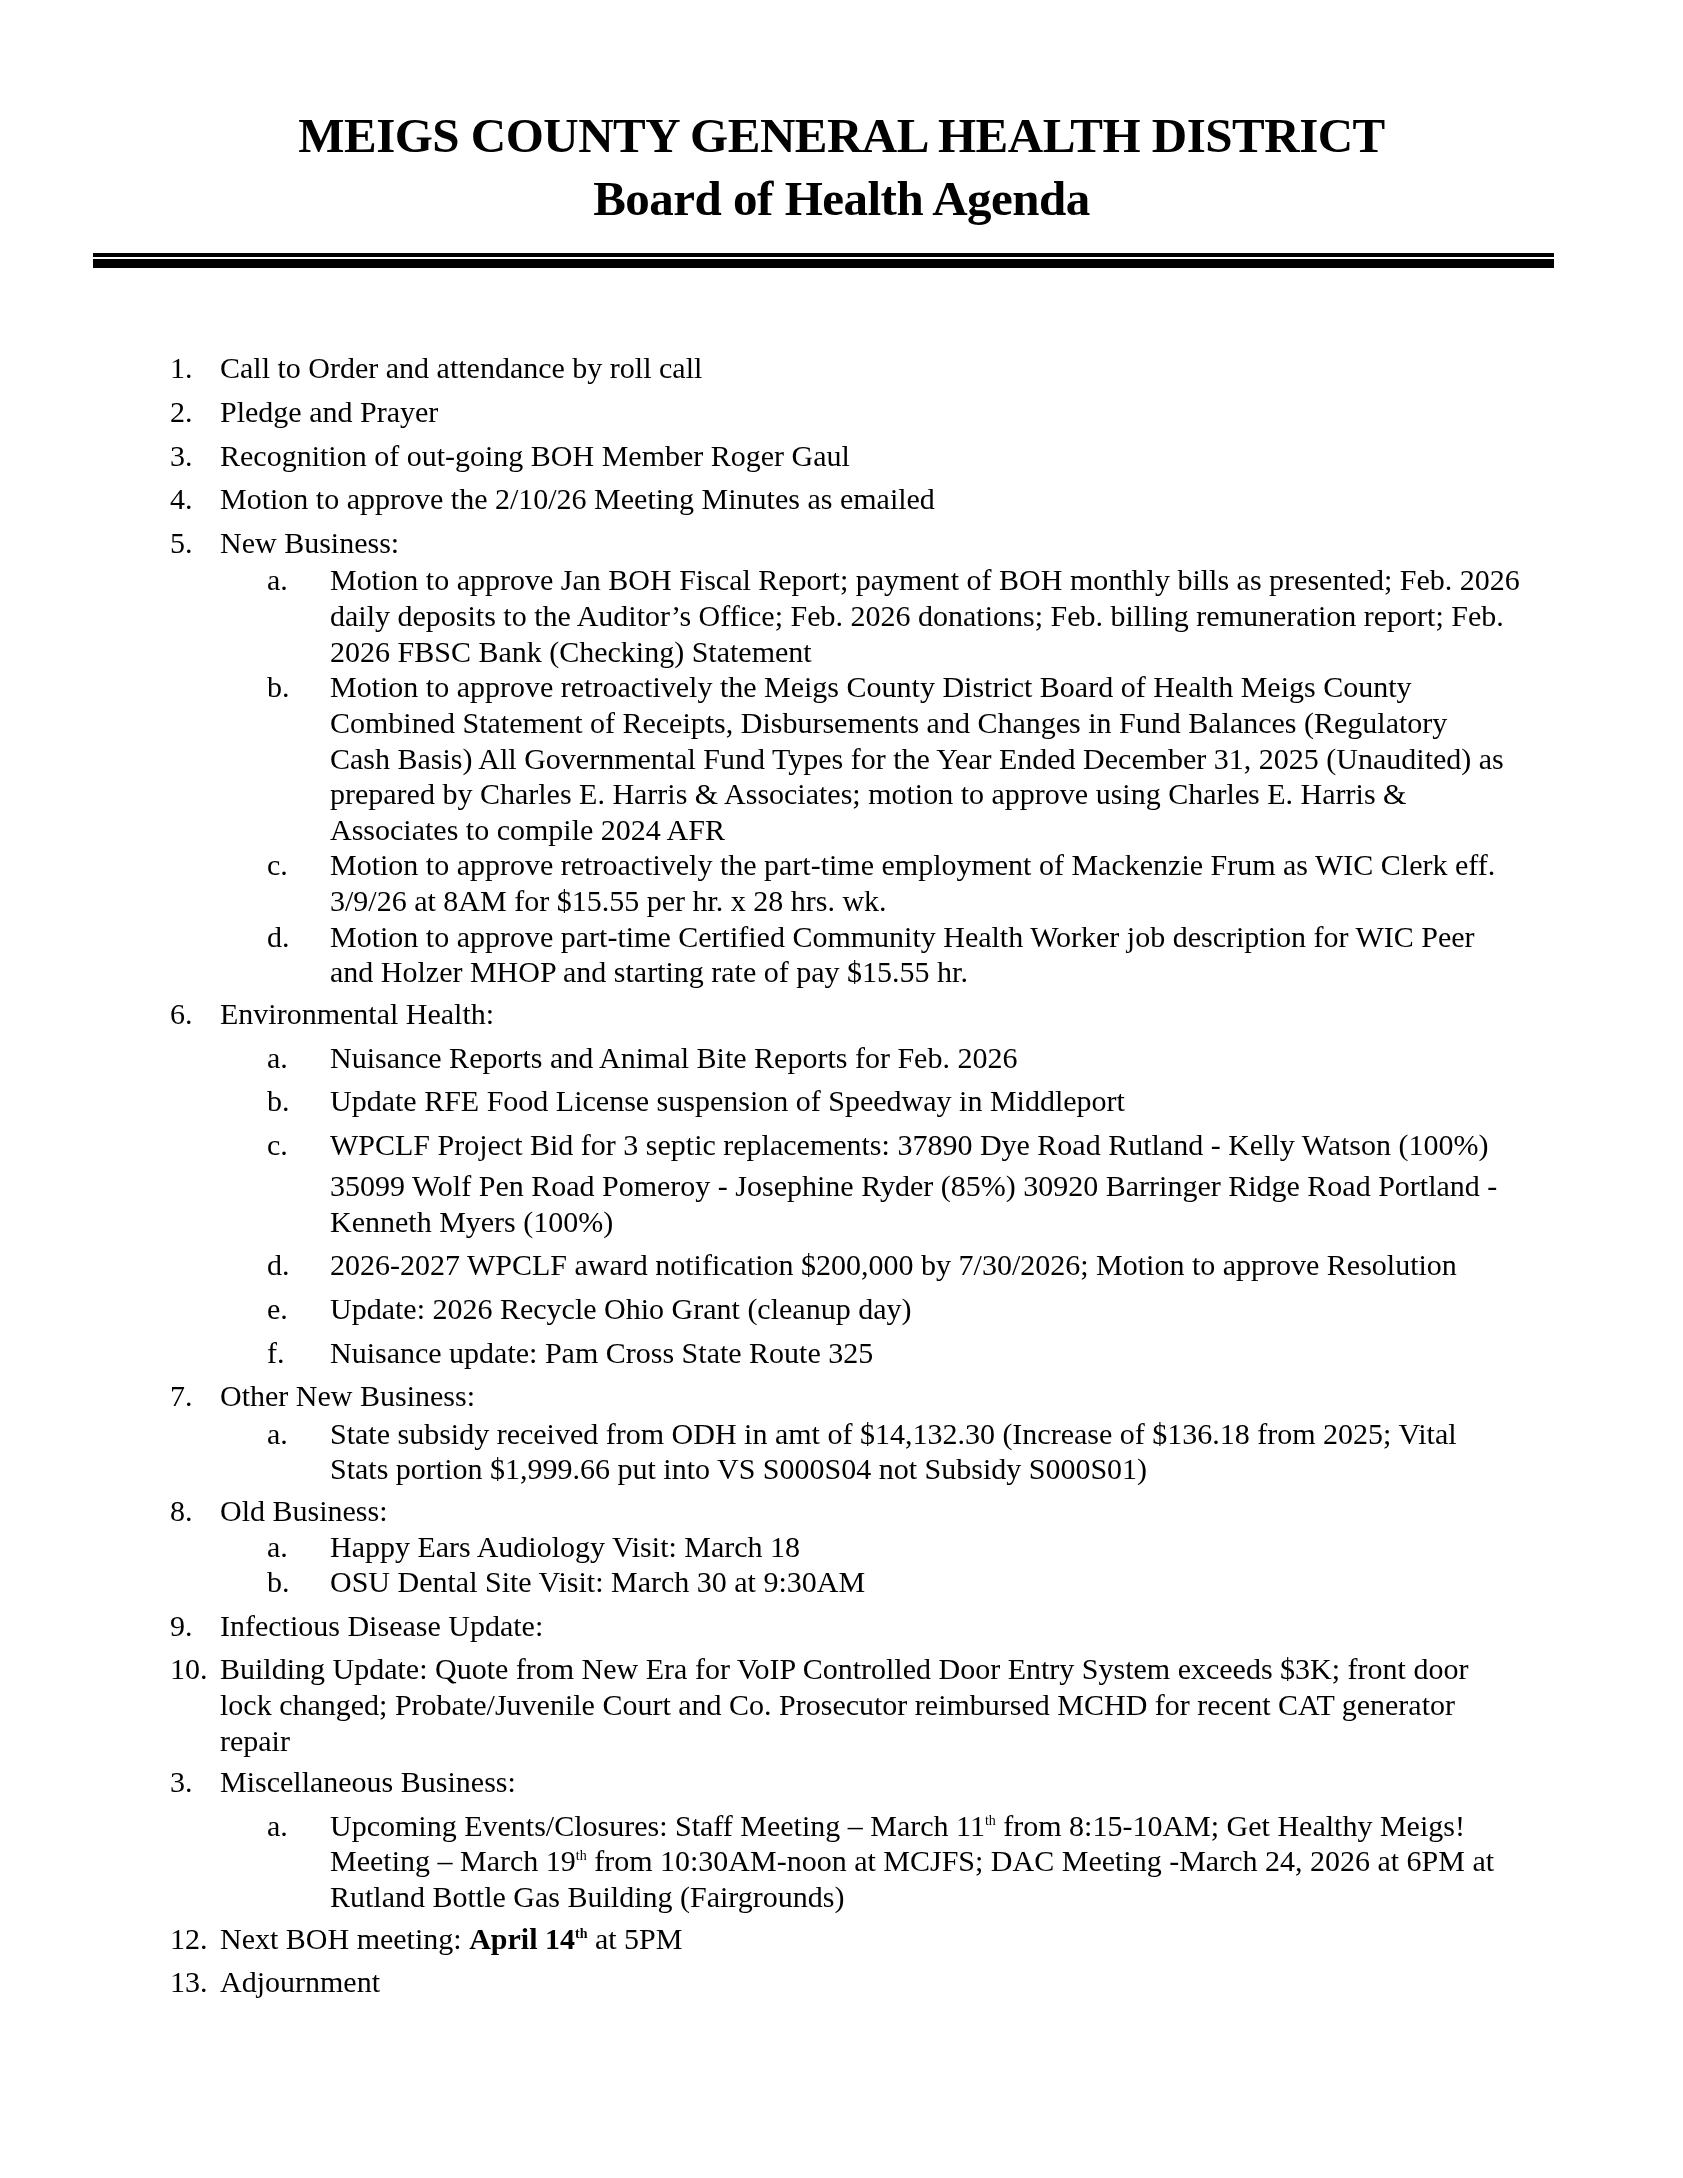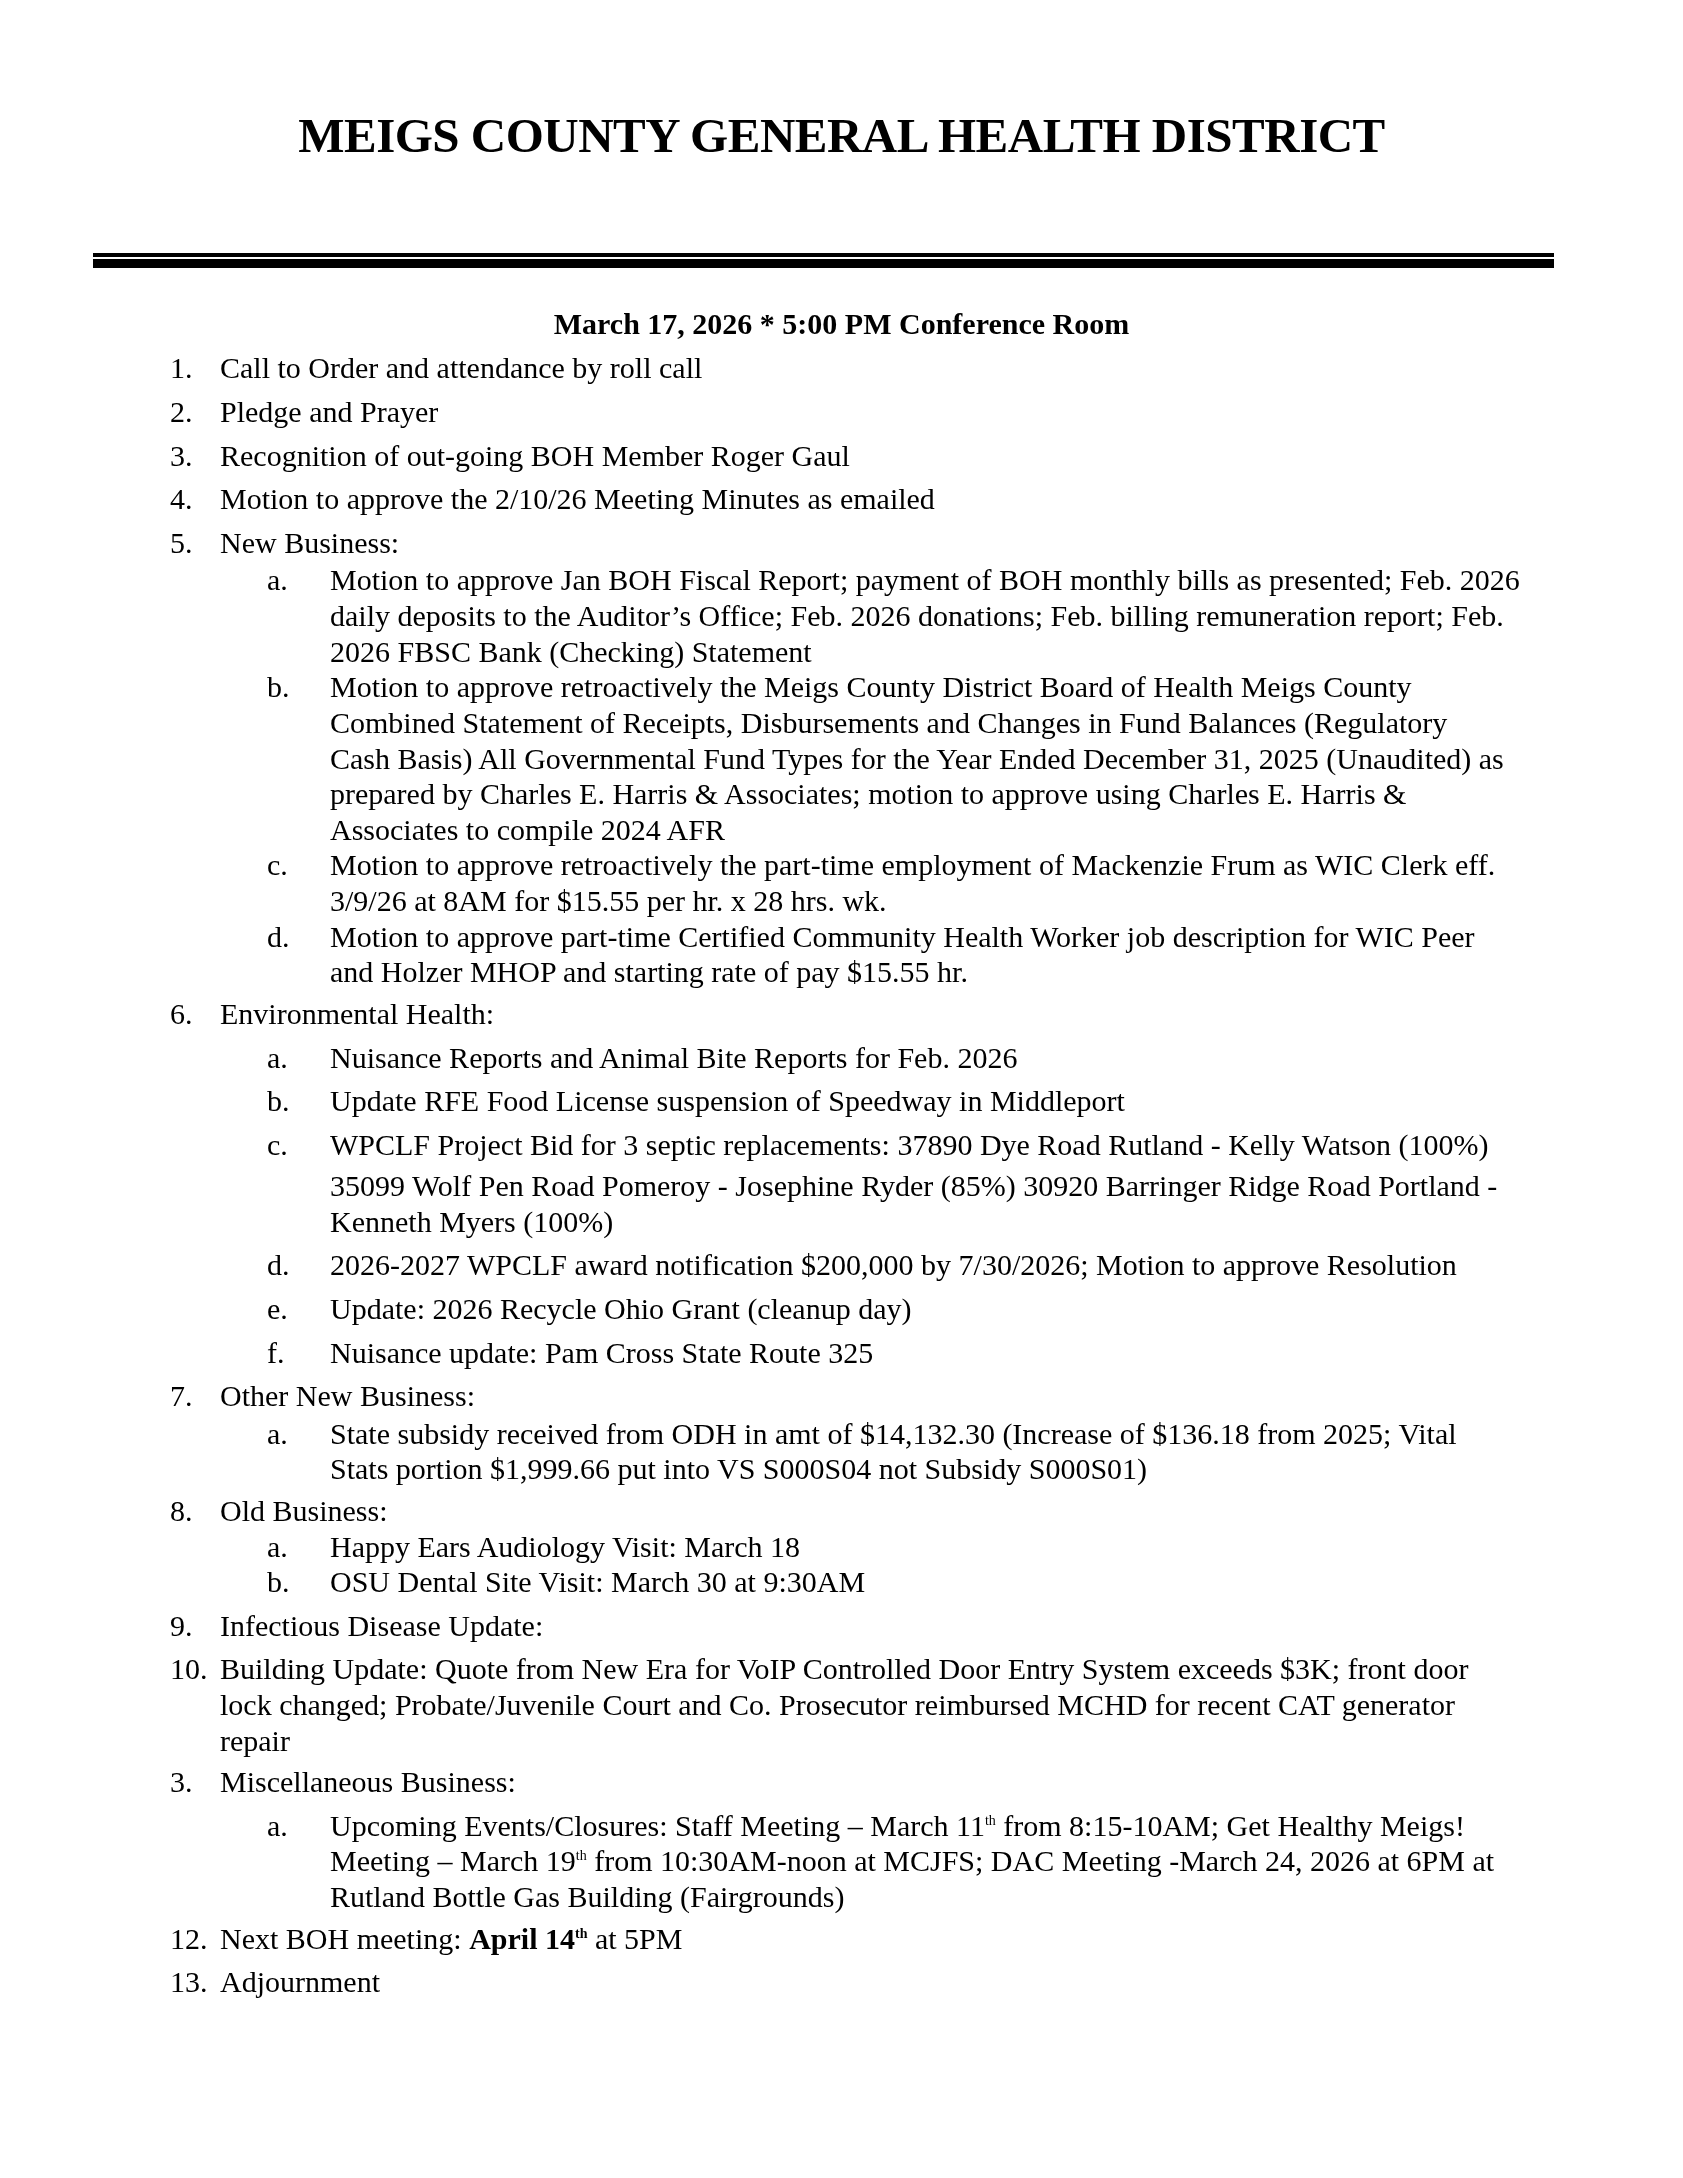--- a/index.html
+++ b/index.html
@@ -28,23 +28,23 @@
     .snum { position: absolute; left: 267px; }
     .stxt { position: absolute; left: 330px; }
     .b { font-weight: bold; }
     sup { font-size: 14px; vertical-align: 11px; line-height: 0; }
   </style>
 </head>
 <body>
 
 <div class="page">
   <div class="title" id="t1">MEIGS COUNTY GENERAL HEALTH DISTRICT</div>
+  <div class="title" id="t2">Board of Health Agenda</div>
   <div class="rule-thin"></div>
   <div class="rule-thick"></div>
-  <div class="meeting-line">March 17, 2026 * 5:00 PM Conference Room</div>
 
   <div class="agenda" id="agenda">
       <div class="row" style="top: 350px; left: 0px; width: 1683px;">
         <span class="num">1.</span>
         <span class="txt">Call to Order and attendance by roll call</span>
       </div>
       <div class="row" style="top: 394px; left: 0px; width: 1683px;">
         <span class="num">2.</span>
         <span class="txt">Pledge and Prayer</span>
       </div>

